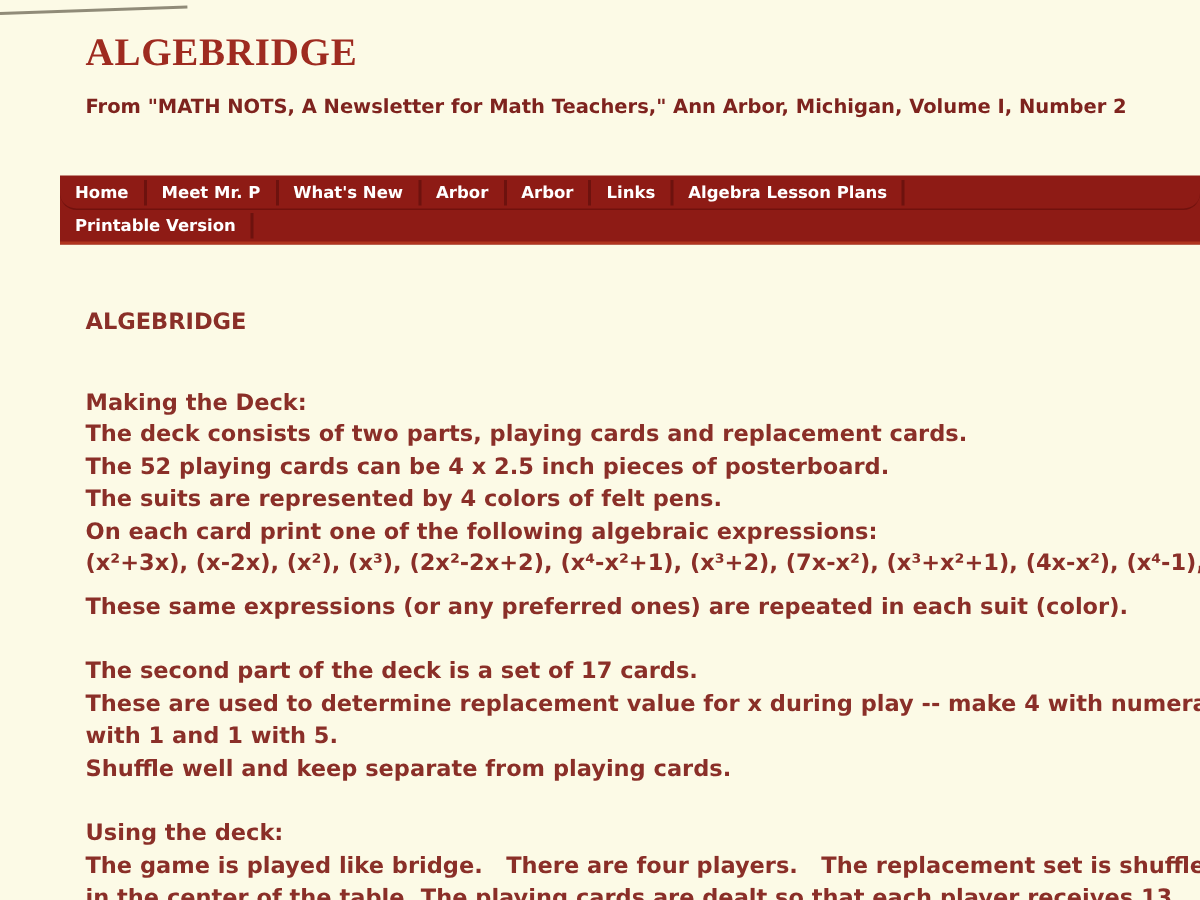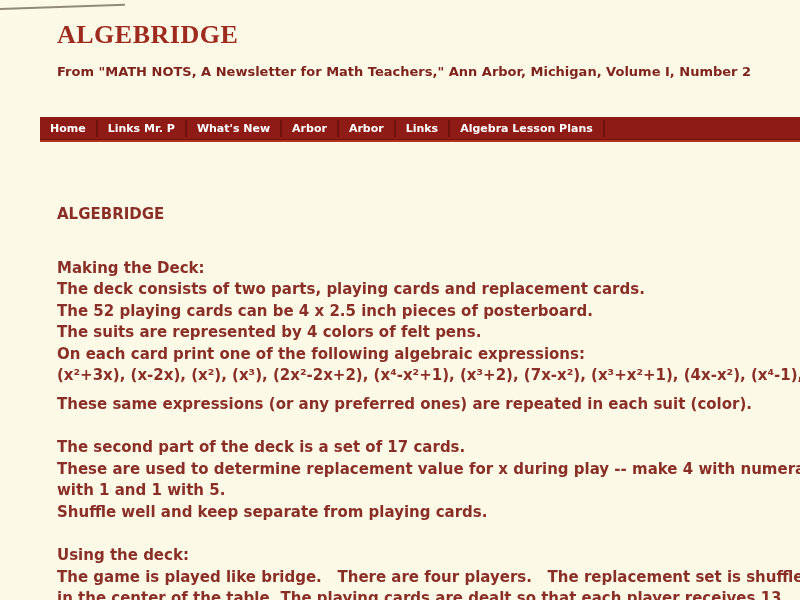--- a/index.html
+++ b/index.html
@@ -47,21 +47,21 @@
     width: 760px;
     background: #8e1b15;
     border-bottom: 2px solid #b0341f;
     padding-top: 1px;
   }
   .nav-row {
     display: flex;
     align-items: stretch;
     height: 21px;
   }
-  .nav-row.first { border-bottom: 1px solid rgba(60,0,0,0.35); }
+  .nav-row.first { border-bottom: 1px solid rgba(60,0,0,0.35); border-radius: 11px; }
   .nav-item {
     display: flex;
     align-items: center;
     padding: 0 10px;
     margin: 2px 0;
     color: #ffffff;
     font-size: 11px;
     font-weight: bold;
     white-space: pre;
     border-right: 2px solid #6d120e;
@@ -86,26 +86,29 @@
 <body>
 
 <div class="artifact-line"></div>
 
 <div class="header-title">ALGEBRIDGE</div>
 <div class="header-subtitle">From "MATH NOTS, A Newsletter for Math Teachers," Ann Arbor, Michigan, Volume I, Number 2</div>
 
 <div class="navbar">
   <div class="nav-row first">
     <a class="nav-item">Home</a>
-    <a class="nav-item">Links Mr. P</a>
+    <a class="nav-item">Meet Mr. P</a>
     <a class="nav-item">What's New</a>
     <a class="nav-item">Arbor</a>
     <a class="nav-item">Arbor</a>
     <a class="nav-item">Links</a>
     <a class="nav-item">Algebra Lesson Plans</a>
+  </div>
+  <div class="nav-row">
+    <a class="nav-item">Printable Version</a>
   </div>
 </div>
 
 <div class="content">
   <div class="line">ALGEBRIDGE</div>
   <div class="sp32"></div>
 
   <div class="line">Making the Deck:</div>
   <div class="line">The deck consists of two parts, playing cards and replacement cards.</div>
   <div class="line">The 52 playing cards can be 4 x 2.5 inch pieces of posterboard.</div>

